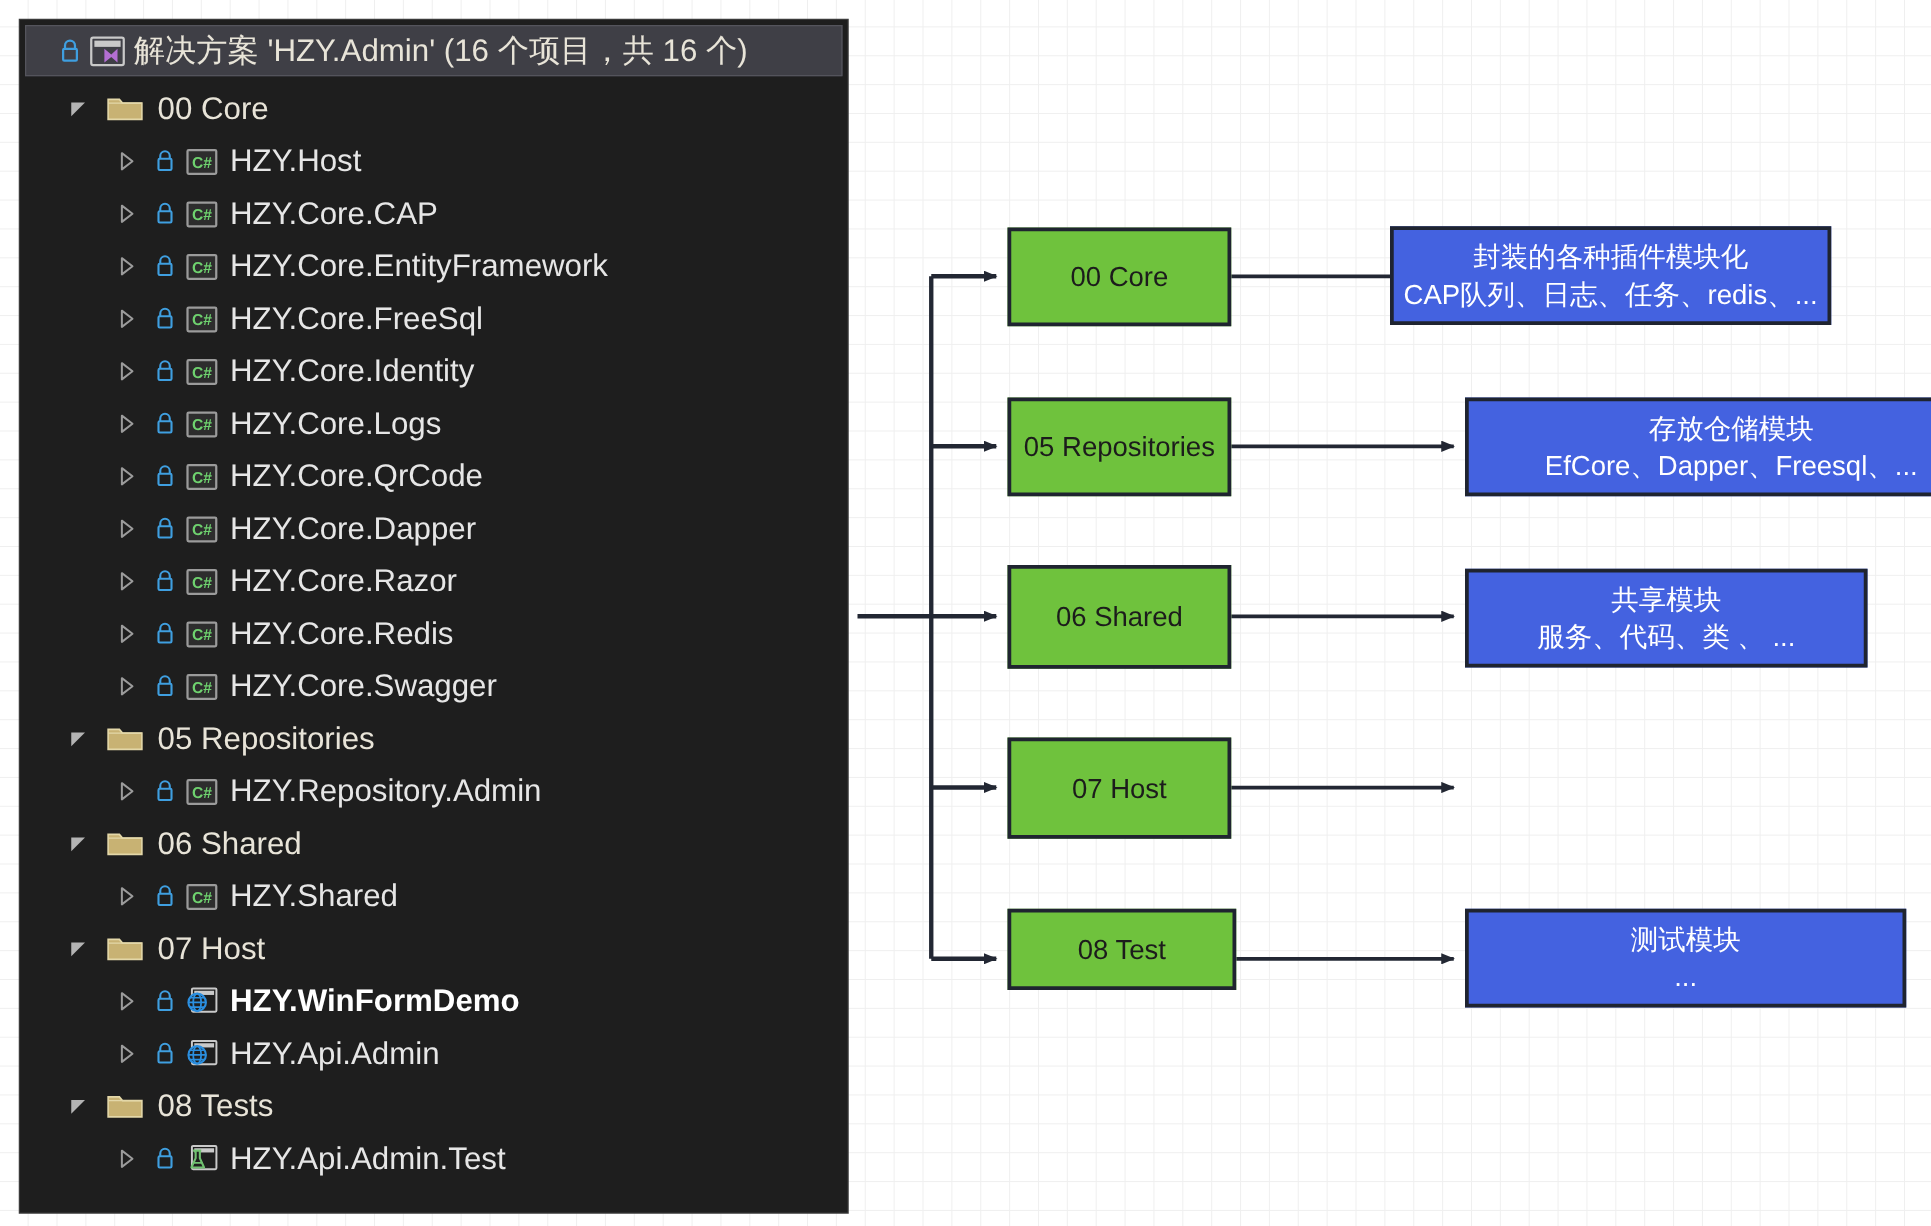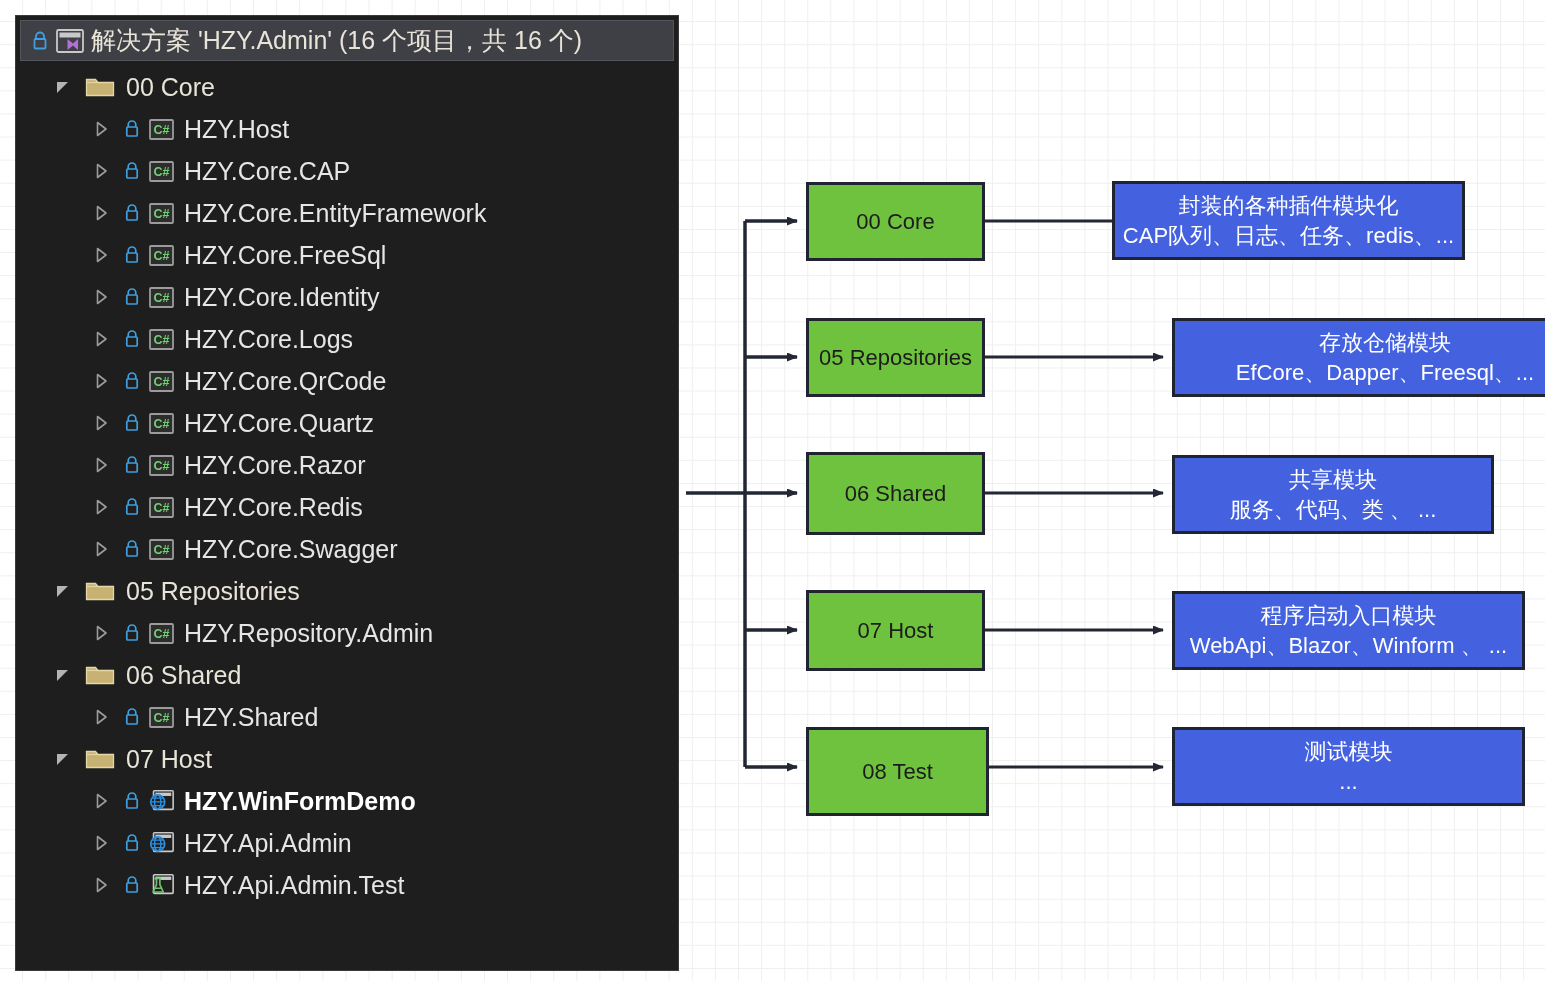--- a/index.html
+++ b/index.html
@@ -43,21 +43,21 @@
   #solution-header {
     position: absolute;
     left: 4px; top: 4px;
     width: 654px;
     height: 41px;
     background: #3f3f46;
     border: 1px solid #54545c;
     box-sizing: border-box;
     display: flex;
     align-items: center;
-    padding-left: 10px;
+    padding-left: 26px;
     gap: 6px;
   }
   #solution-header .sol-title {
     color: #e8e4d8;
     font-size: 25px;
     letter-spacing: 0px;
     white-space: nowrap;
     font-family: "Liberation Sans", "DejaVu Sans", sans-serif;
   }
 
@@ -169,39 +169,35 @@
   </div>
   <div class="node green" style="left:806px; top:318px; width:179px; height:79px;">
     <span class="t1">05 Repositories</span>
   </div>
   <div class="node green" style="left:806px; top:452px; width:179px; height:83px;">
     <span class="t1">06 Shared</span>
   </div>
   <div class="node green" style="left:806px; top:590px; width:179px; height:81px;">
     <span class="t1">07 Host</span>
   </div>
-  <div class="node green" style="left:806px; top:727px; width:183px; height:89px;">
+  <div class="node green" style="left:806px; top:727px; width:183px; height:65px;">
     <span class="t1">08 Test</span>
   </div>
 
   <div class="node blue" style="left:1112px; top:181px; width:353px; height:79px;">
     <span class="t1">封装的各种插件模块化</span>
     <span class="t2">CAP队列、日志、任务、redis、...</span>
   </div>
   <div class="node blue" style="left:1172px; top:318px; width:426px; height:79px;">
     <span class="t1">存放仓储模块</span>
     <span class="t2">EfCore、Dapper、Freesql、...</span>
   </div>
   <div class="node blue" style="left:1172px; top:455px; width:322px; height:79px;">
     <span class="t1">共享模块</span>
     <span class="t2">服务、代码、类 、 ...</span>
-  </div>
-  <div class="node blue" style="left:1172px; top:591px; width:353px; height:79px;">
-    <span class="t1">程序启动入口模块</span>
-    <span class="t2">WebApi、Blazor、Winform 、 ...</span>
   </div>
   <div class="node blue" style="left:1172px; top:727px; width:353px; height:79px;">
     <span class="t1">测试模块</span>
     <span class="t2">...</span>
   </div>
 </div>
 
 <div id="solution-panel">
 
   <div id="solution-header">
@@ -396,21 +392,21 @@
             <path d="M5.2 9 V6.8 A3.8 3.8 0 0 1 12.8 6.8 V9" stroke="#3f9fe0" stroke-width="1.7" fill="none"></path>
             <rect x="3.8" y="9" width="10.4" height="9" rx="1" stroke="#3f9fe0" stroke-width="1.7" fill="none"></rect>
           </svg>
         </span>
         <span class="icon projicon">
           <svg width="27" height="25" viewBox="0 0 27 25">
             <rect x="2" y="3" width="23" height="19" rx="1" fill="#2d2d2d" stroke="#9b9b9b" stroke-width="1.8"></rect>
             <text x="13.5" y="17" text-anchor="middle" font-family="Liberation Sans, sans-serif" font-size="12.5" font-weight="bold" fill="#6fd36f">C#</text>
           </svg>
         </span>
-        <span class="label">HZY.Core.Quartz</span>
+        <span class="label">HZY.Core.Dapper</span>
       </div>
       <div class="row indent-2">
         <span class="tri">
           <svg width="20" height="20" viewBox="0 0 20 20">
             <path d="M6.5 3.5 L15 10 L6.5 16.5 Z" fill="none" stroke="#9b9b9b" stroke-width="1.6" stroke-linejoin="round"></path>
           </svg>
         </span>
         <span class="gap"></span>
         <span class="icon lock">
           <svg width="18" height="22" viewBox="0 0 18 22">
@@ -596,20 +592,35 @@
           <svg width="30" height="26" viewBox="0 0 30 26">
             <rect x="7" y="2" width="21" height="20" rx="1" fill="none" stroke="#c9c9c9" stroke-width="1.7"></rect>
             <rect x="9" y="4" width="17" height="3.6" fill="#c9c9c9"></rect>
             <circle cx="11.5" cy="14" r="7.5" fill="#1e1e1e" stroke="#2b8fe0" stroke-width="1.8"></circle>
             <ellipse cx="11.5" cy="14" rx="3.4" ry="7.5" fill="none" stroke="#2b8fe0" stroke-width="1.5"></ellipse>
             <path d="M4 14 h15 M5.2 10 h12.6 M5.2 18 h12.6" stroke="#2b8fe0" stroke-width="1.4" fill="none"></path>
           </svg>
         </span>
         <span class="label">HZY.Api.Admin</span>
       </div>
+      <div class="row folder indent-1">
+        <span class="tri">
+          <svg width="20" height="20" viewBox="0 0 20 20">
+            <path d="M4 5 L15 5 L4 16 Z" fill="#b4b4b4"></path>
+          </svg>
+        </span>
+        <span class="gap"></span>
+        <span class="icon foldericon">
+          <svg width="30" height="24" viewBox="0 0 30 24">
+            <path d="M1.5 4.5 h9 l2.5 3 h15.5 v13 h-27 Z" fill="#c8b273" stroke="#e3d7a8" stroke-width="1.3"></path>
+            <path d="M1.5 7.5 h27" stroke="#e3d7a8" stroke-width="1.1" fill="none"></path>
+          </svg>
+        </span>
+        <span class="label">08 Tests</span>
+      </div>
       <div class="row indent-2">
         <span class="tri">
           <svg width="20" height="20" viewBox="0 0 20 20">
             <path d="M6.5 3.5 L15 10 L6.5 16.5 Z" fill="none" stroke="#9b9b9b" stroke-width="1.6" stroke-linejoin="round"></path>
           </svg>
         </span>
         <span class="gap"></span>
         <span class="icon lock">
           <svg width="18" height="22" viewBox="0 0 18 22">
             <path d="M5.2 9 V6.8 A3.8 3.8 0 0 1 12.8 6.8 V9" stroke="#3f9fe0" stroke-width="1.7" fill="none"></path>

